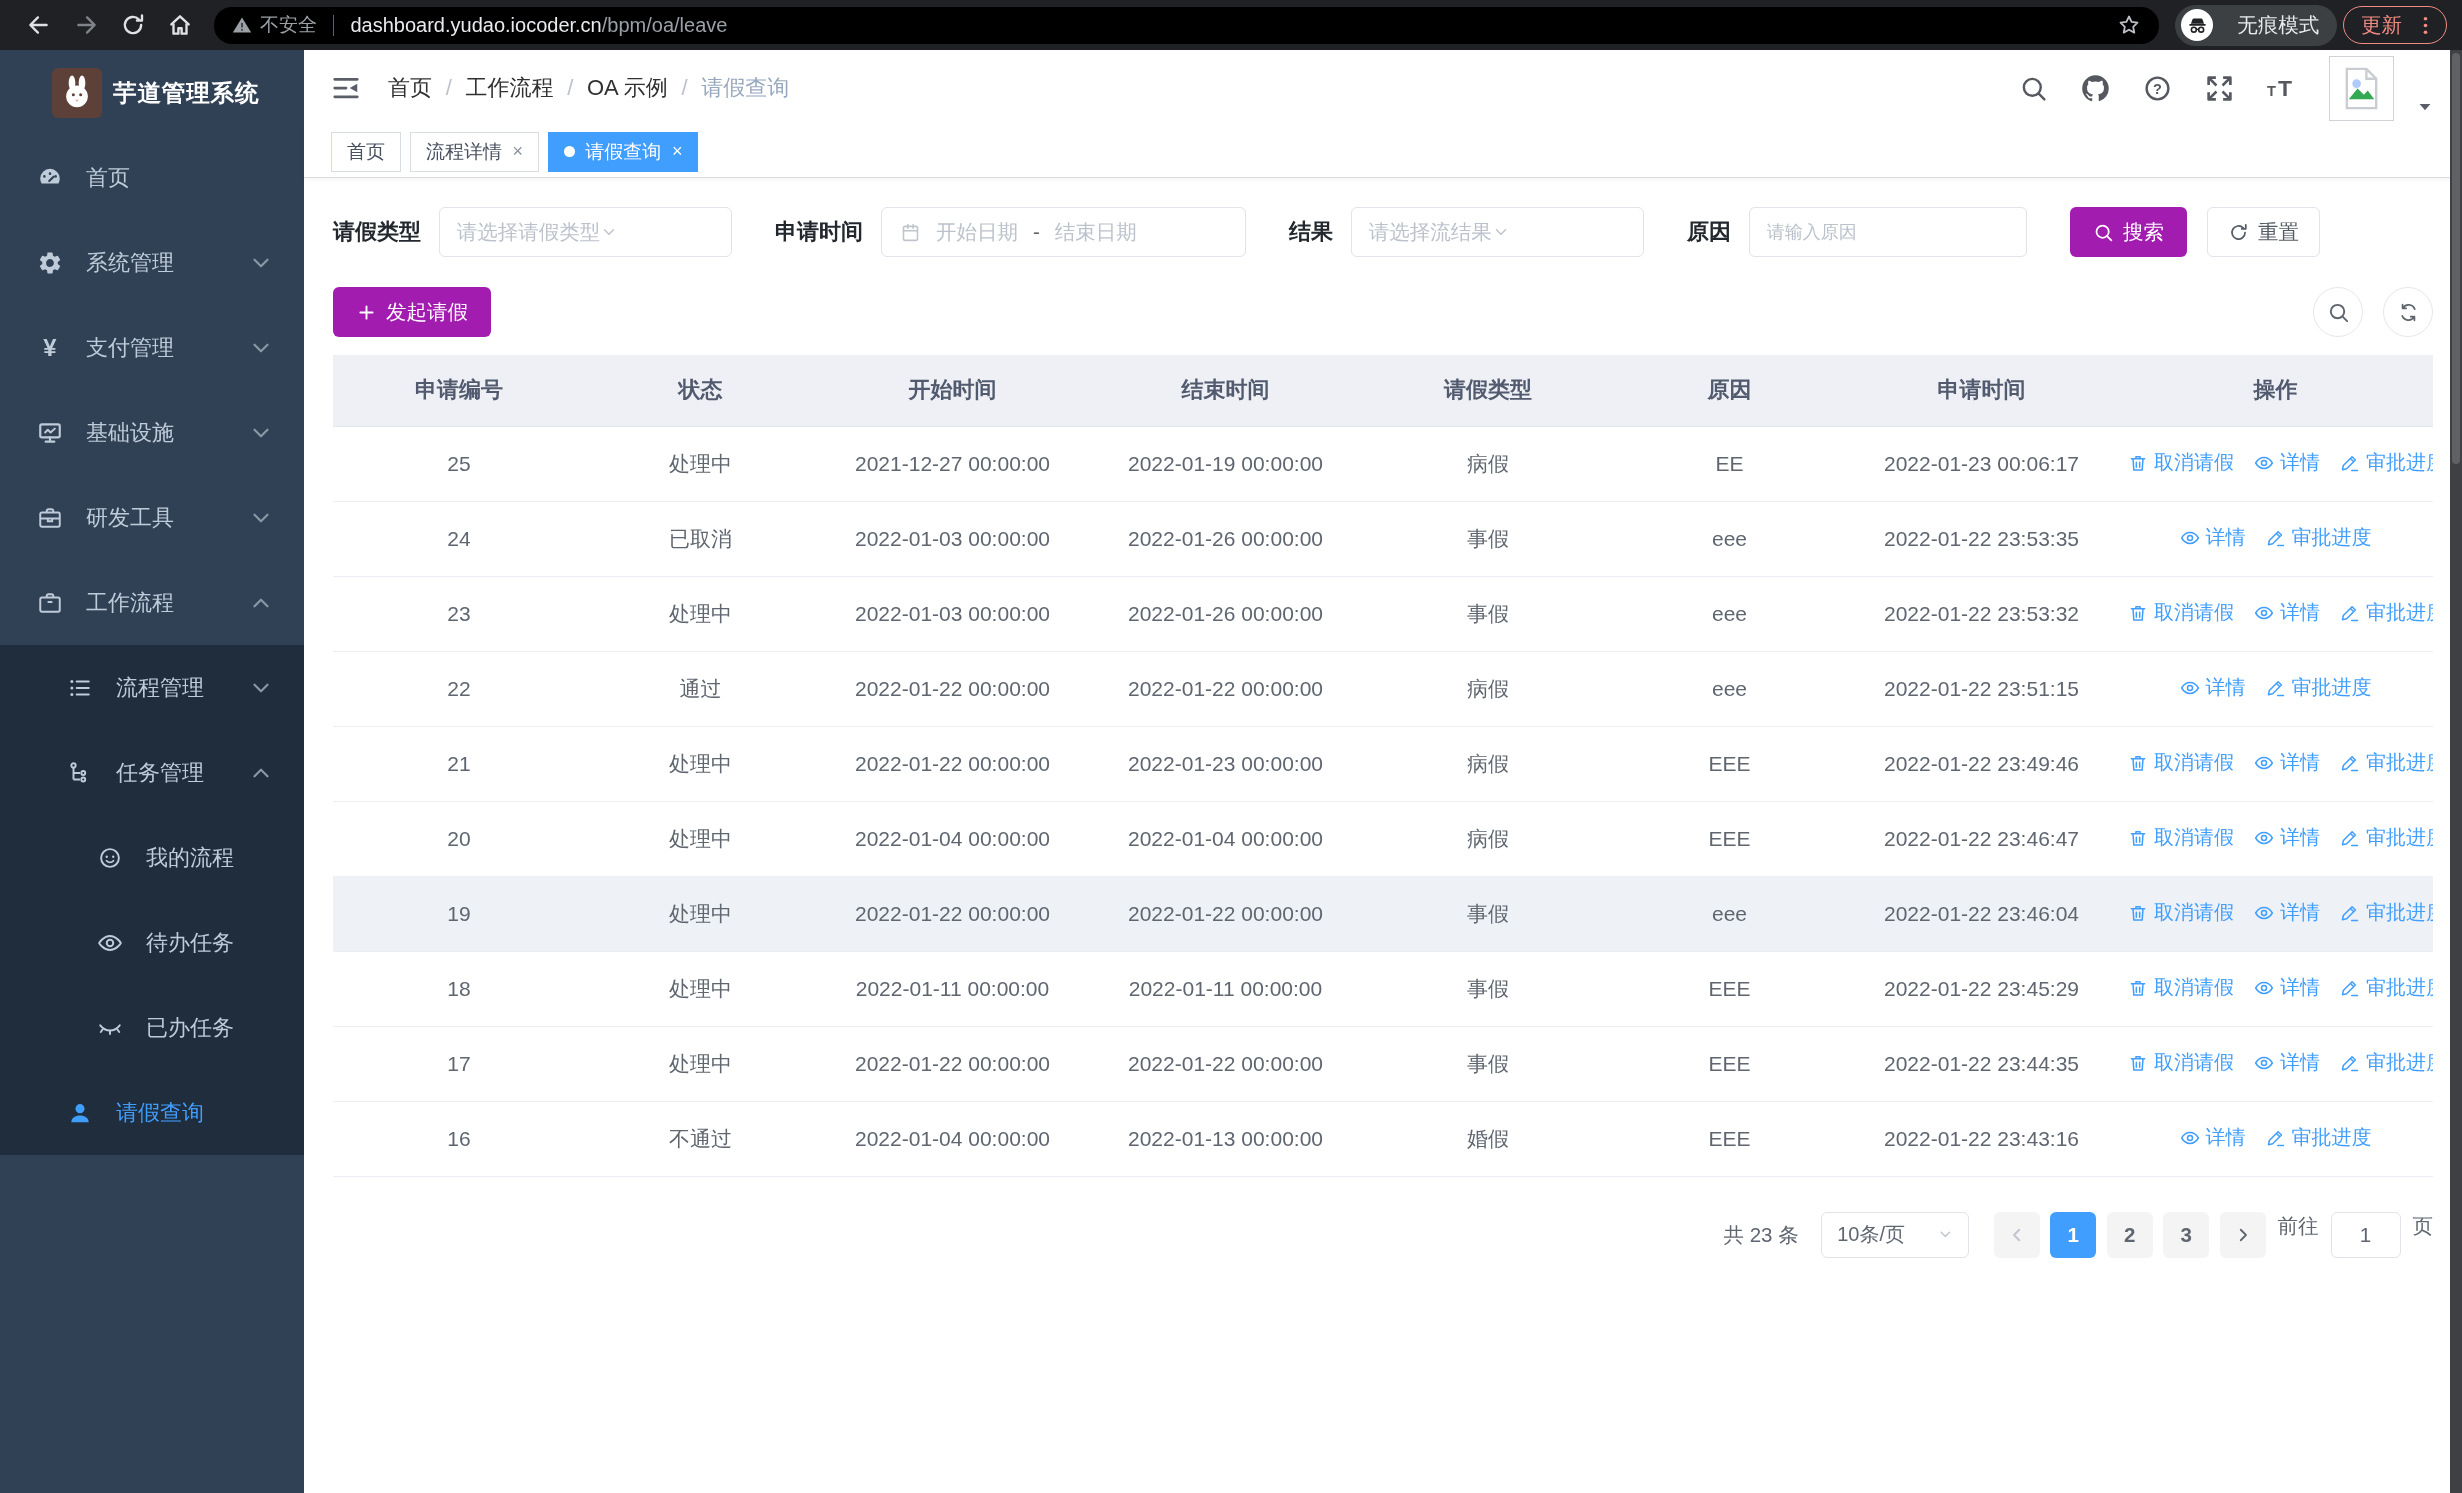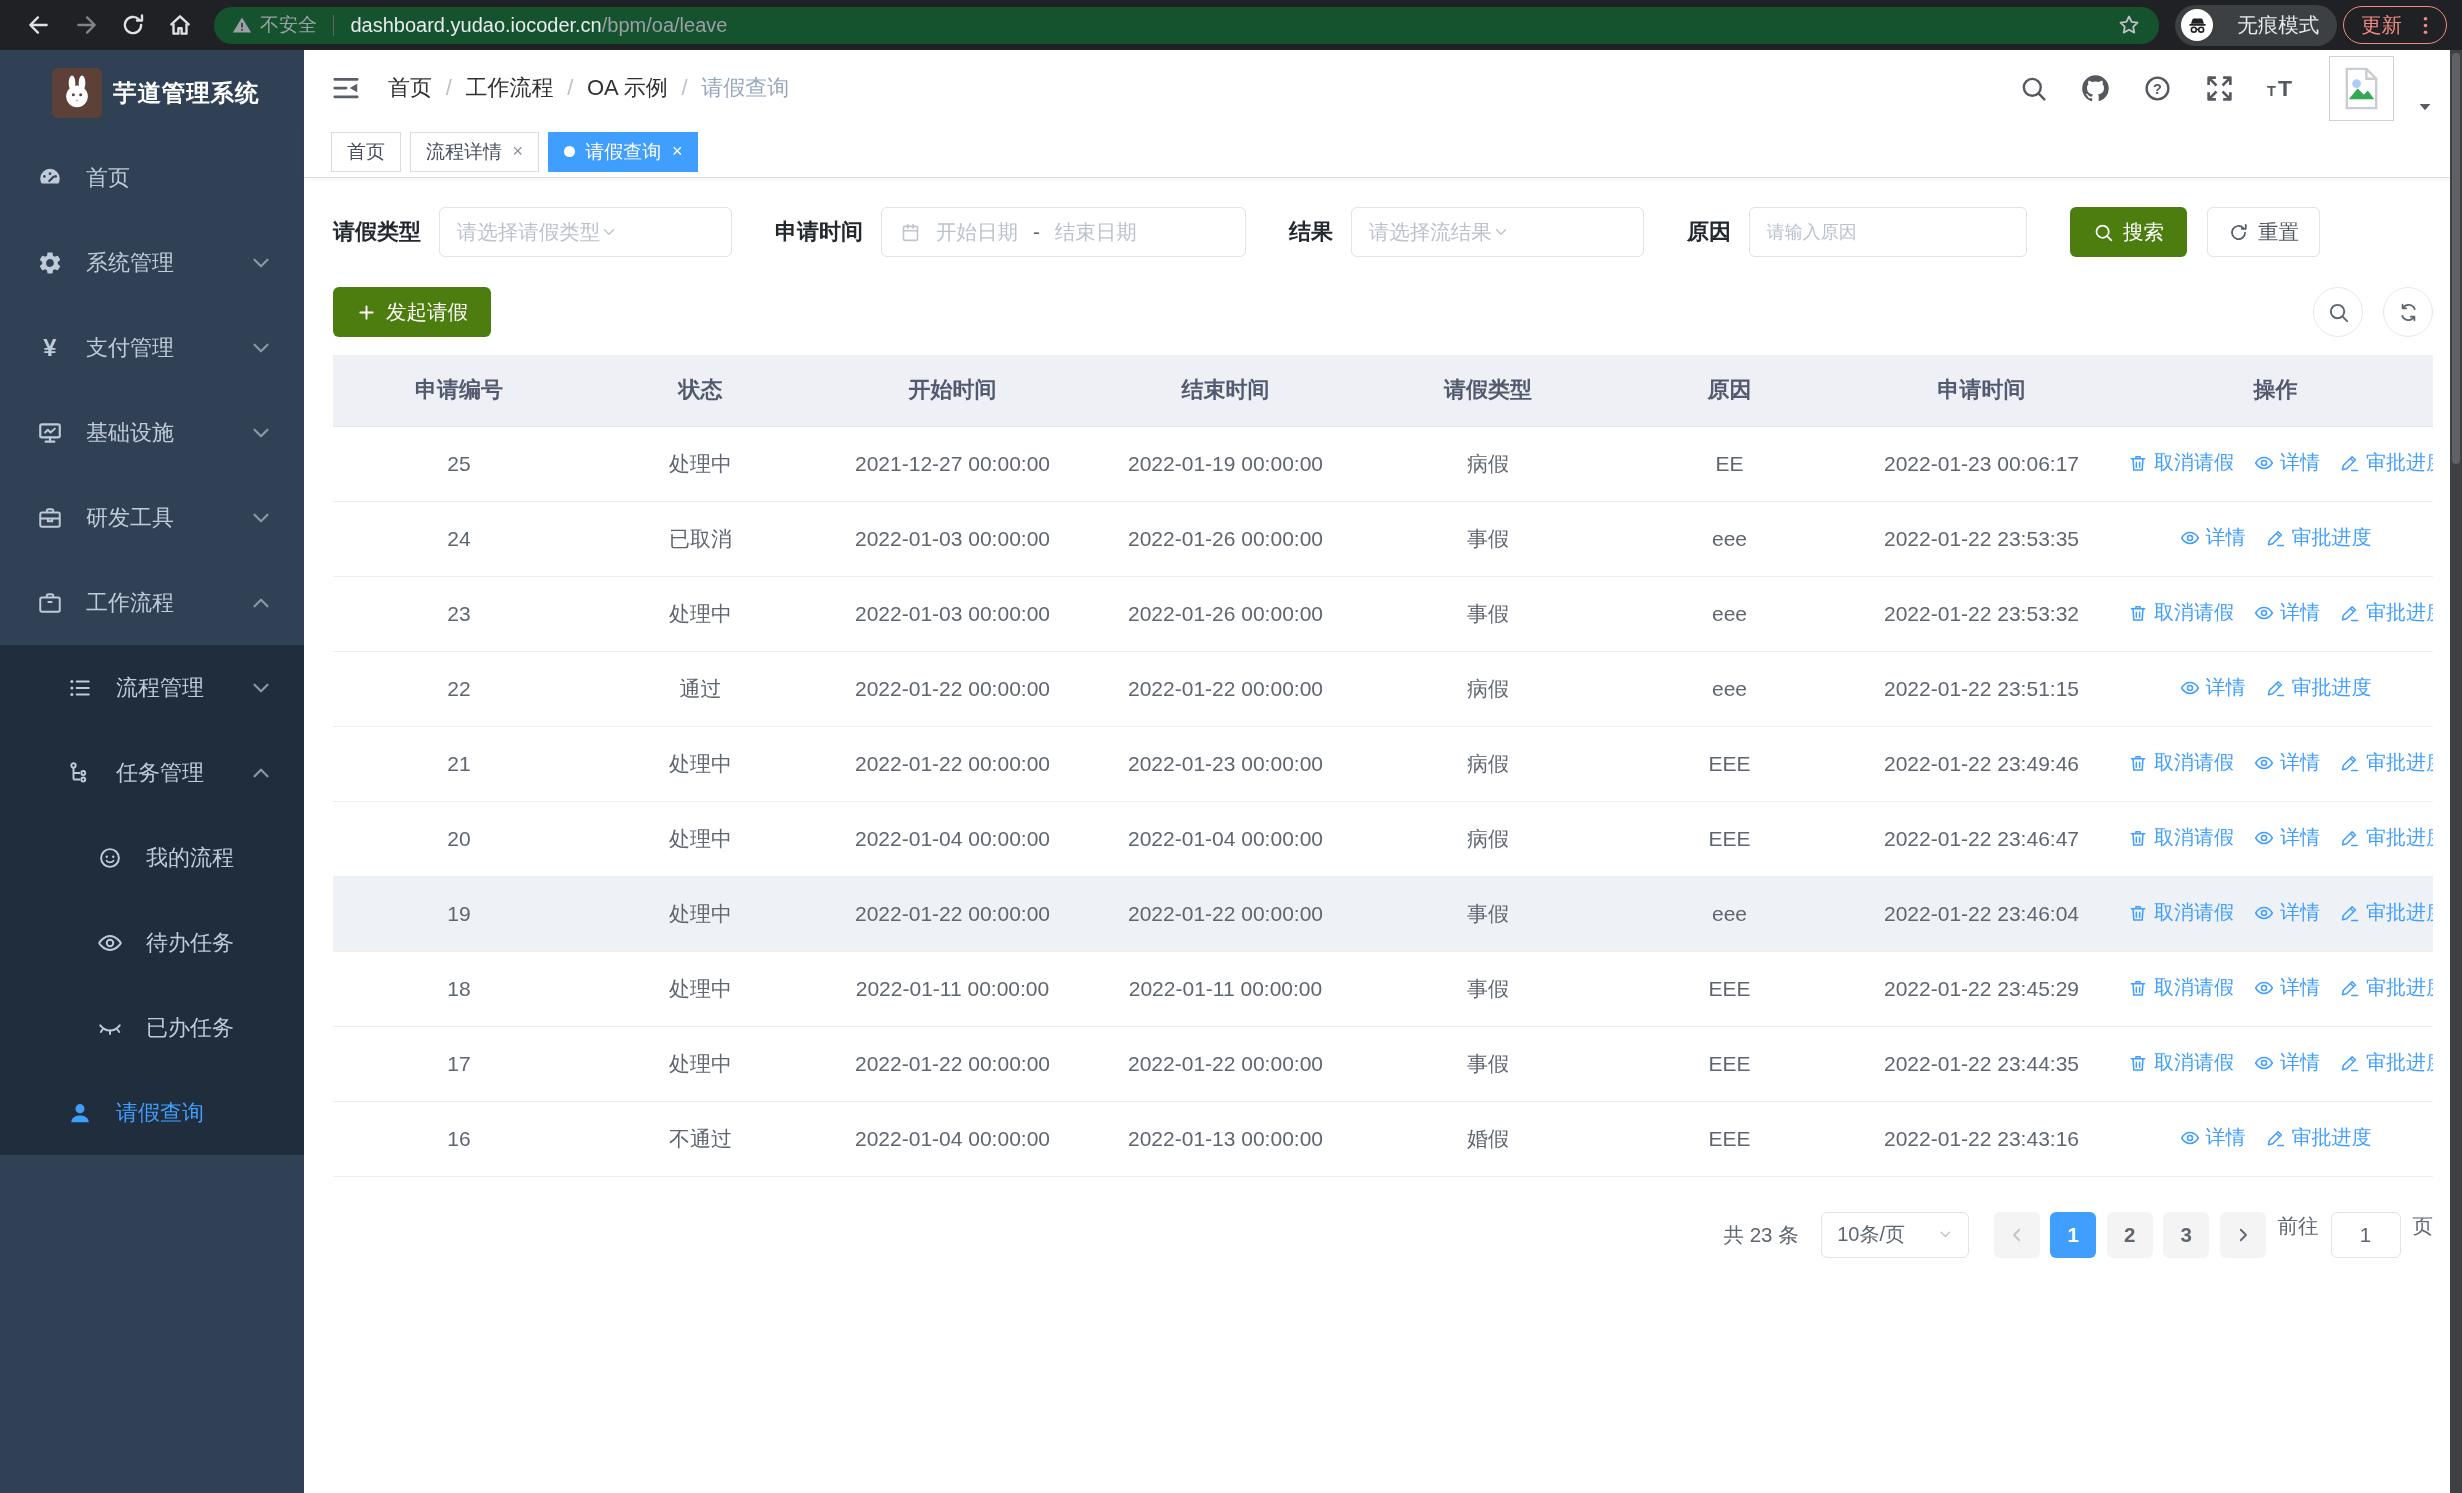--- a/index.html
+++ b/index.html
@@ -3,21 +3,21 @@
 <meta charset="utf-8">
 <style>
 *{box-sizing:border-box;margin:0;padding:0}
 html,body{width:2462px;height:1494px;overflow:hidden}
 body{font-family:"Liberation Sans","DejaVu Sans",sans-serif;background:#fff}
 .ic{display:inline-block;vertical-align:middle;flex-shrink:0}
 
 .chrome{height:50px;background:#202124;display:flex;align-items:center;padding:0 15px;color:#dfe1e5}
 .nav-ic{width:26px;height:26px;margin:0 10.6px;color:#dfe1e5;cursor:pointer}
 .nav-ic.fwd{color:#80848a}
-.url-pill{flex:1;height:37px;background:#14532d;border-radius:18px;display:flex;align-items:center;padding:0 18px;margin:0 10.6px;gap:16px;min-width:0}
+.url-pill{flex:1;height:37px;background:#000000;border-radius:18px;display:flex;align-items:center;padding:0 18px;margin:0 10.6px;gap:16px;min-width:0}
 .sec{display:flex;align-items:center;gap:7.6px;color:#9aa0a6;font-size:19px}
 .sec .ic{width:20px;height:20px}
 .sep-v{width:1.5px;height:21px;background:#5f6368}
 .url{font-size:20px;color:#e8eaed;white-space:nowrap;overflow:hidden;flex:1}
 .url .path{color:#9aa0a6}
 .star{width:24px;height:24px;color:#bdc1c6;cursor:pointer}
 .incog{height:41px;background:#3c4043;border-radius:20.5px;display:flex;align-items:center;gap:24px;padding:0 18px 0 6px;color:#e8eaed;font-size:20.5px;margin:0 6px;white-space:nowrap}
 .incog-circle{width:32px;height:32px;border-radius:50%;background:#fff;display:flex;align-items:center;justify-content:center;color:#202124}
 .incog-circle .ic{width:21px;height:21px}
 .update{height:38px;border:1.5px solid #f28b82;border-radius:20.5px;display:flex;align-items:center;gap:12px;padding:0 9px 0 16.7px;color:#f28b82;font-size:20.5px;cursor:pointer;white-space:nowrap}
@@ -70,21 +70,21 @@
 .w-range{width:365px;gap:15px;padding:0 18px}
 .w-range .ic{width:21px;height:21px;color:#c0c4cc}
 .range-sep{color:#606266}
 .ph{white-space:nowrap}
 .w-result{width:293px}
 .w-reason{width:278px;padding:0 16.7px}
 .w-reason input{border:none;outline:none;font-size:18px;color:#606266;width:100%;background:transparent}
 .w-reason input::placeholder{color:#bcc2cc}
 .btn{height:50px;border-radius:6px;display:inline-flex;align-items:center;justify-content:center;gap:9px;font-size:20.5px;cursor:pointer;border:none;white-space:nowrap}
 .btn .ic{width:21px;height:21px}
-.btn-primary{background:#4d7c0f;color:#fff;padding:0 23px}
+.btn-primary{background:#a21caf;color:#fff;padding:0 23px}
 .btn-plain{background:#fff;color:#555b63;border:1.5px solid #e0e3e9;padding:18px 20px}
 .reset-btn{margin-left:20px}
 
 .toolbar{margin-top:30px;display:flex;align-items:center}
 .right-tools{margin-left:auto;display:flex;gap:20px}
 .circle-btn{width:50px;height:50px;border-radius:50%;border:1.5px solid #e4e7ed;background:#fff;display:flex;align-items:center;justify-content:center;color:#5f656d;cursor:pointer}
 .circle-btn .ic{width:23px;height:23px}
 
 .tbl{width:100%;border-collapse:collapse;margin-top:18px;table-layout:fixed}
 .tbl th{height:71px;background:#eef0f5;color:#515a6e;font-size:22px;font-weight:700;text-align:center;border-bottom:0.8px solid #e2e6ee}

